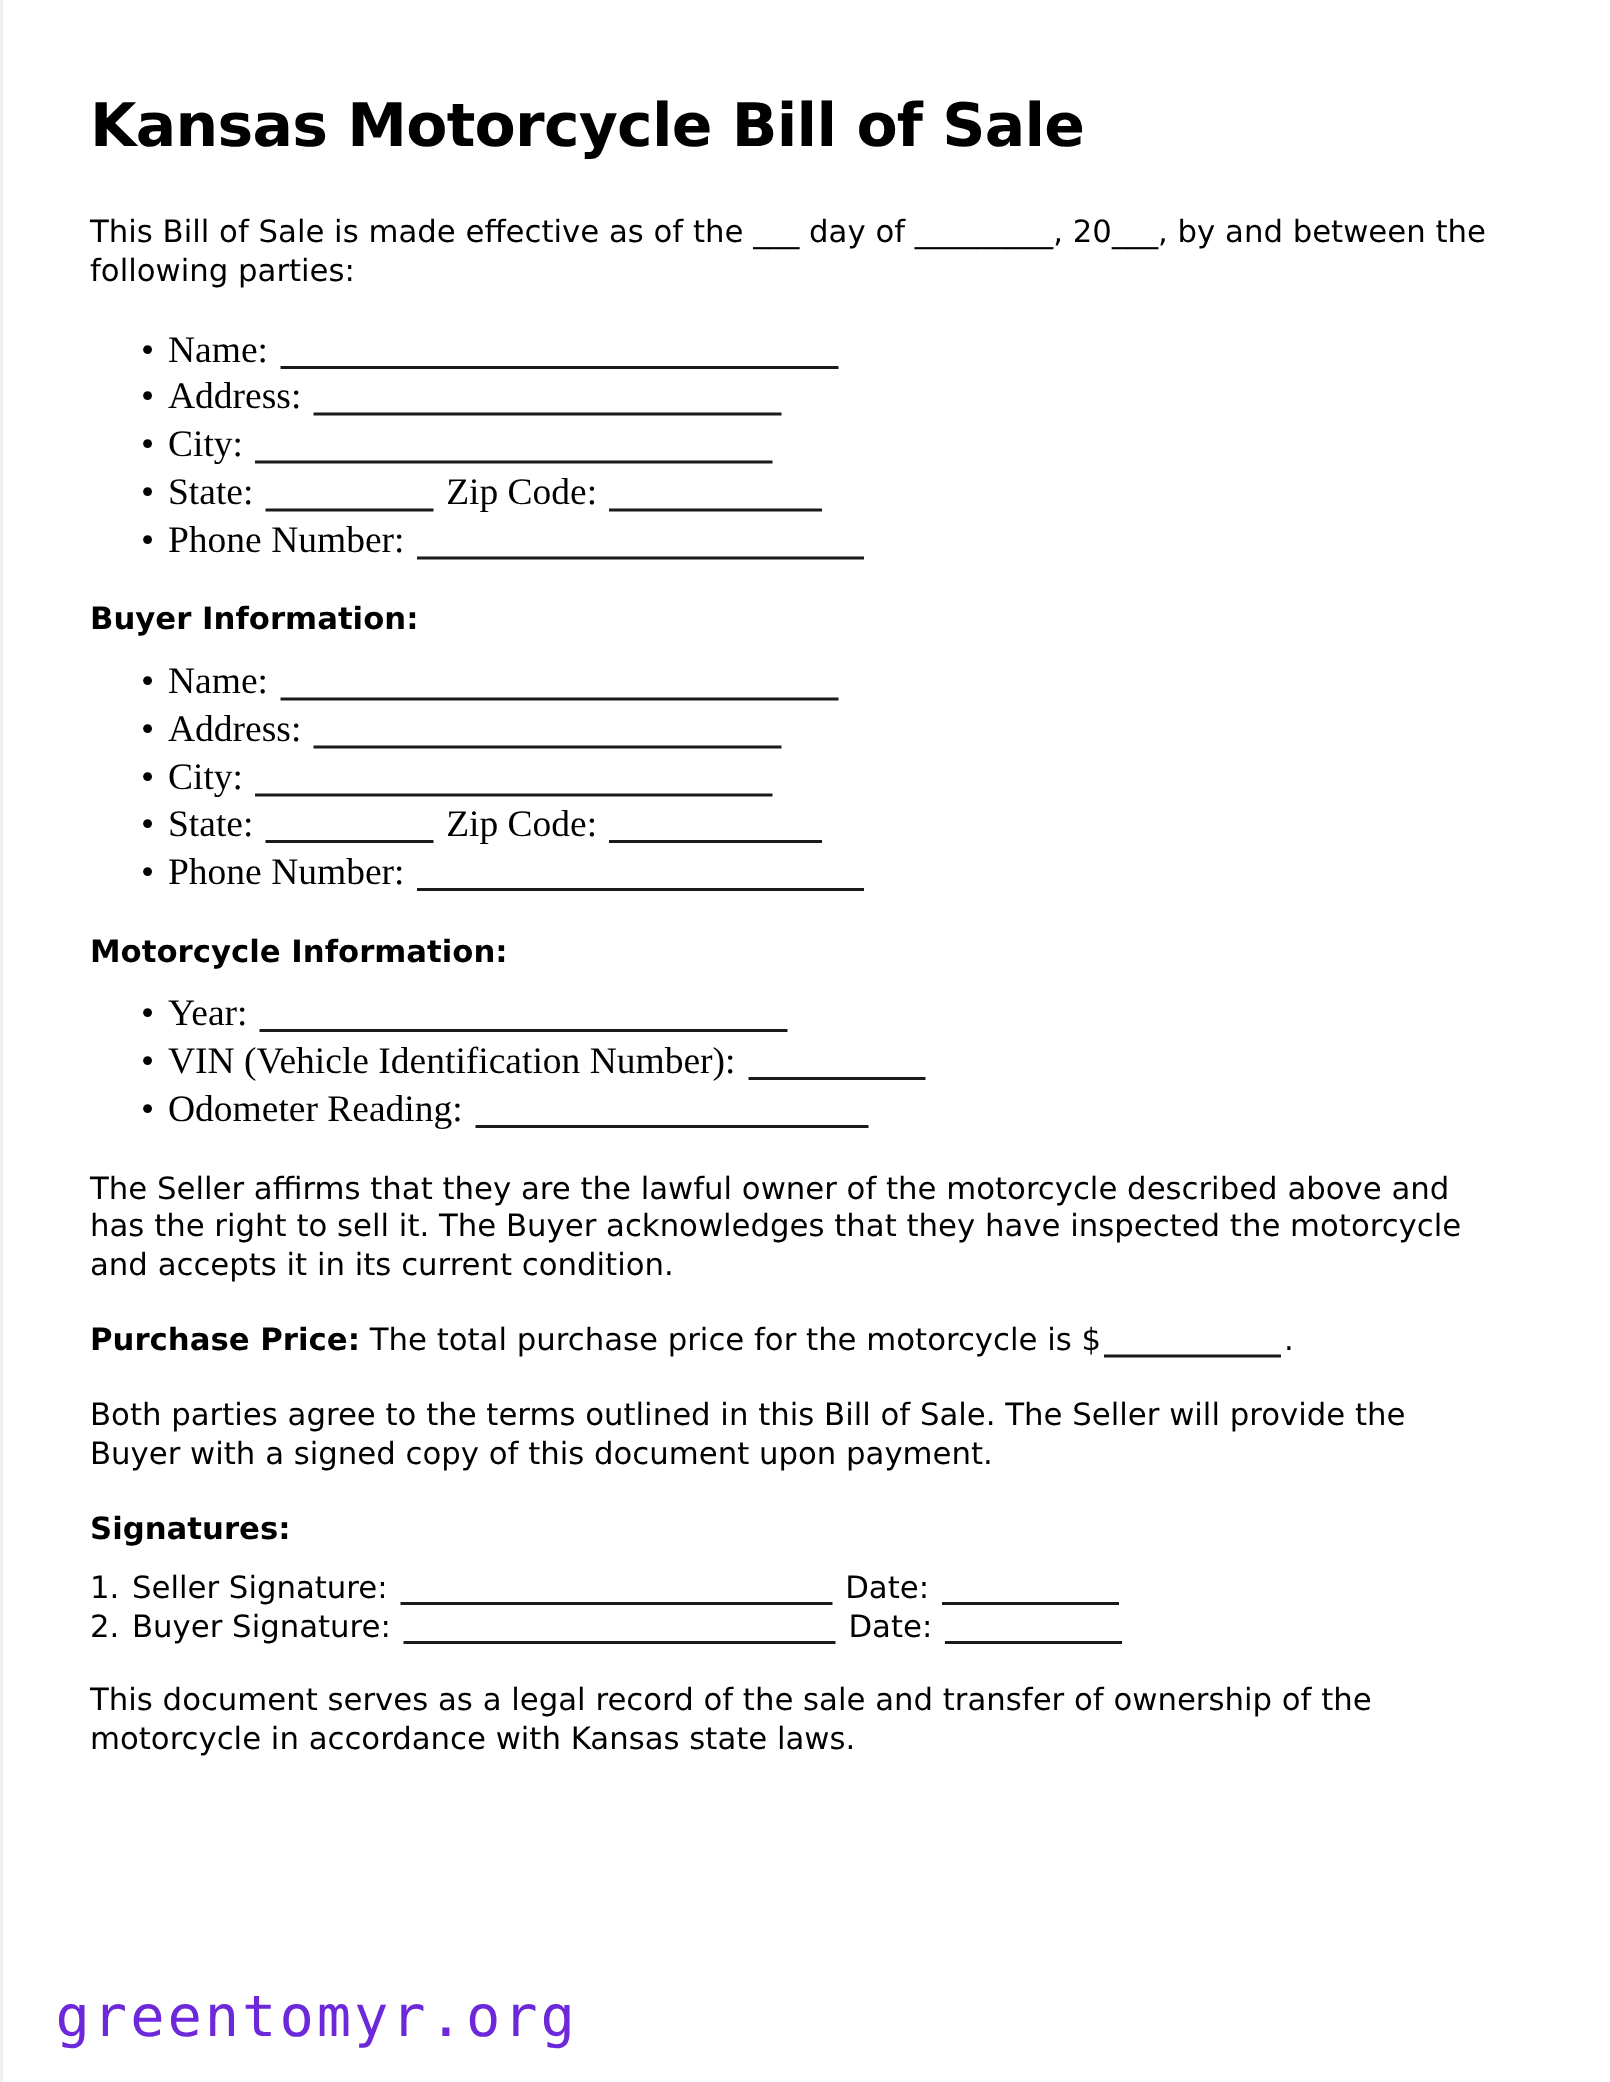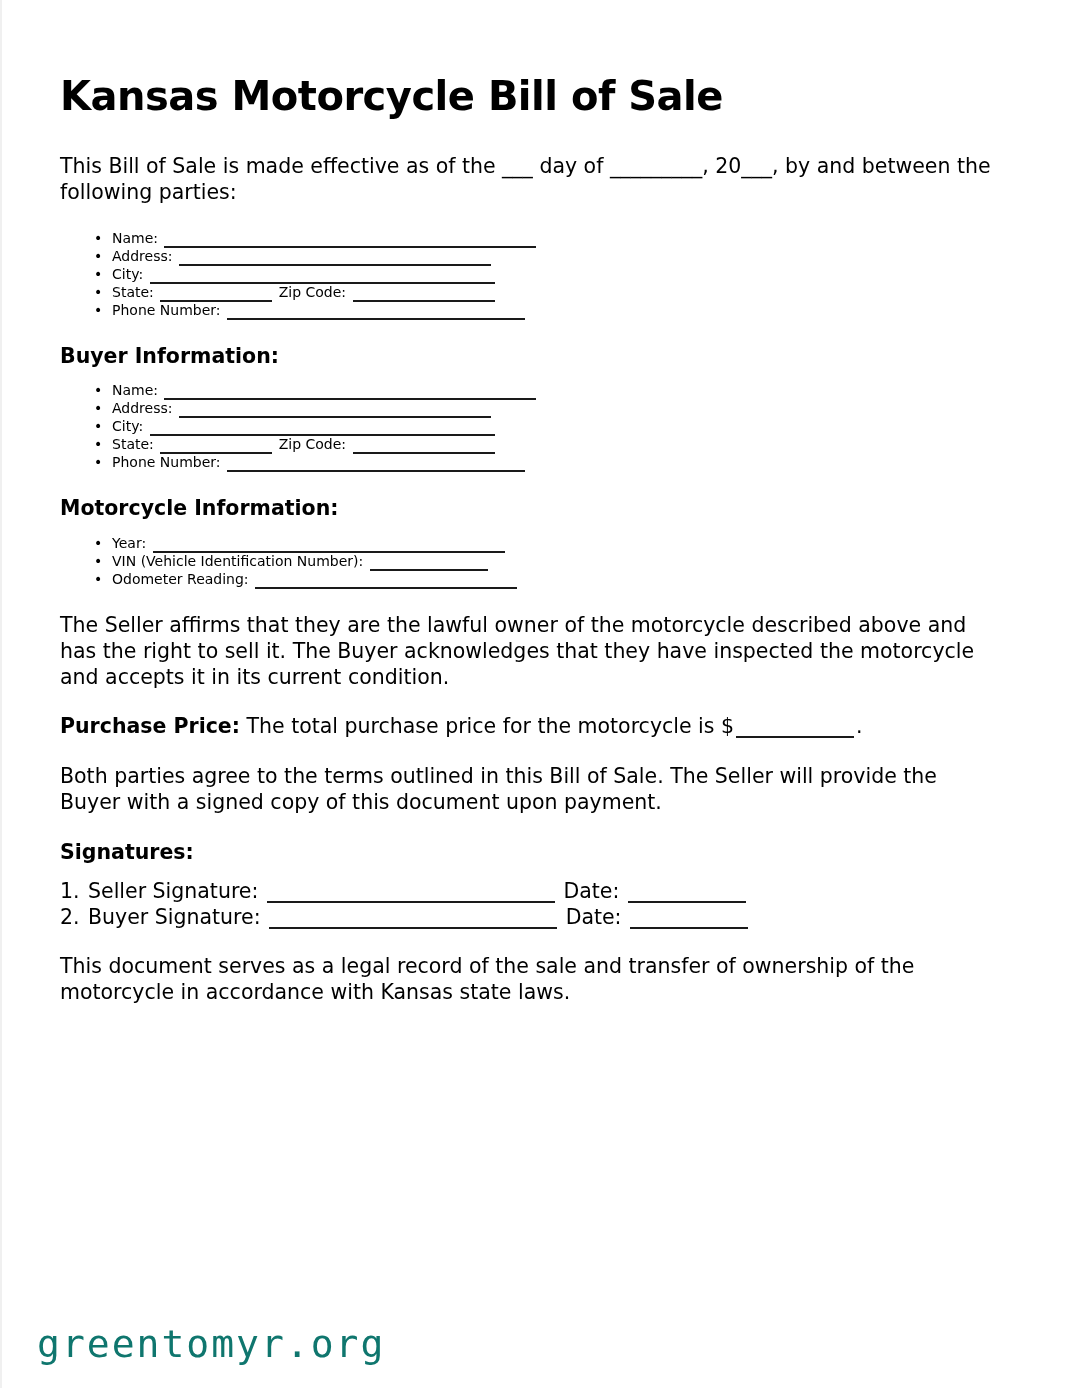--- a/index.html
+++ b/index.html
@@ -29,21 +29,21 @@
     position: absolute;
     left: 58px;
     top: 62px;
     width: 932px;
   }
 
   h1.doc-title {
     font-size: 40px;
     font-weight: bold;
     letter-spacing: -0.5px;
-    margin: 12px 0 36px 0;
+    margin: 0 0 36px 0;
     line-height: 1.1;
   }
 
   p.para {
     font-size: 20.5px;
     line-height: 1.26;
     margin: 0 0 24px 0;
     white-space: normal;
   }
 
@@ -53,25 +53,26 @@
     margin: 0 0 14px 0;
     line-height: 1.2;
   }
 
   ul.field-list {
     list-style: none;
     margin: 0 0 24px 0;
     padding: 0;
   }
   ul.field-list > li {
-    font-size: 14px;
+    font-size: 25px;
     line-height: 1.27;
     padding-left: 52px;
     position: relative;
     white-space: nowrap;
+    font-family: Liberation Serif, serif;
   }
   ul.field-list > li::before {
     content: "\2022";
     position: absolute;
     left: 34px;
     top: 0;
   }
 
   ol.sig-list {
     list-style: none;
@@ -103,21 +104,21 @@
     margin: 0 2px;
   }
   .b { font-weight: bold; }
 
   .watermark {
     position: absolute;
     left: 35px;
     top: 1322px;
     font-family: "DejaVu Sans Mono", "Liberation Mono", monospace;
     font-size: 38px;
-    color: #0f766e;
+    color: #6d28d9;
     letter-spacing: 2px;
     white-space: nowrap;
   }
 </style>
 </head>
 <body>
 
 <div class="page">
   <div class="content">
 

